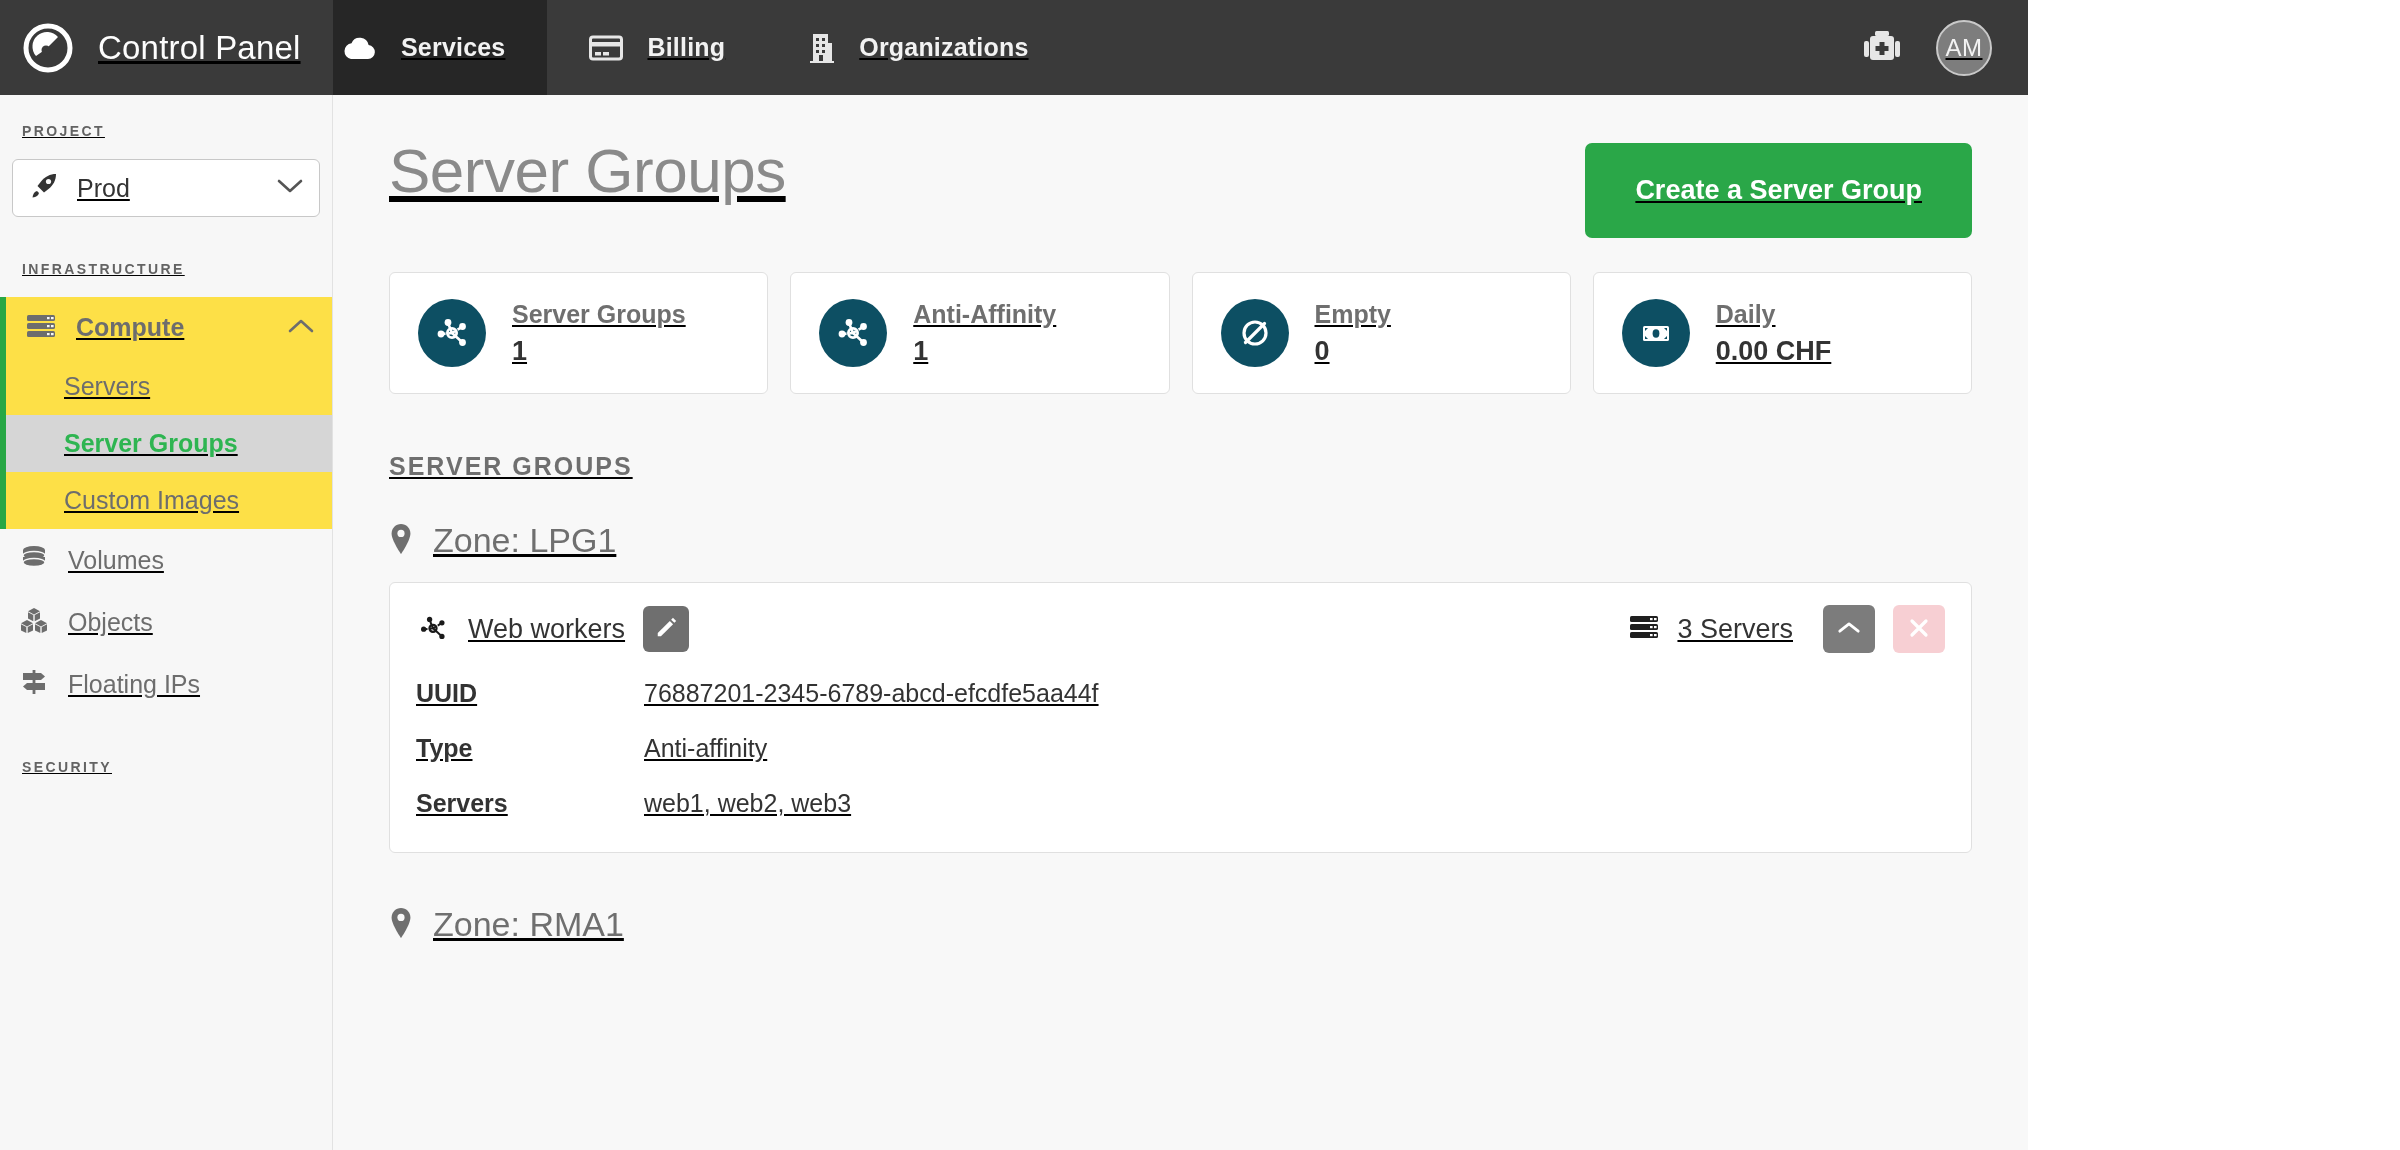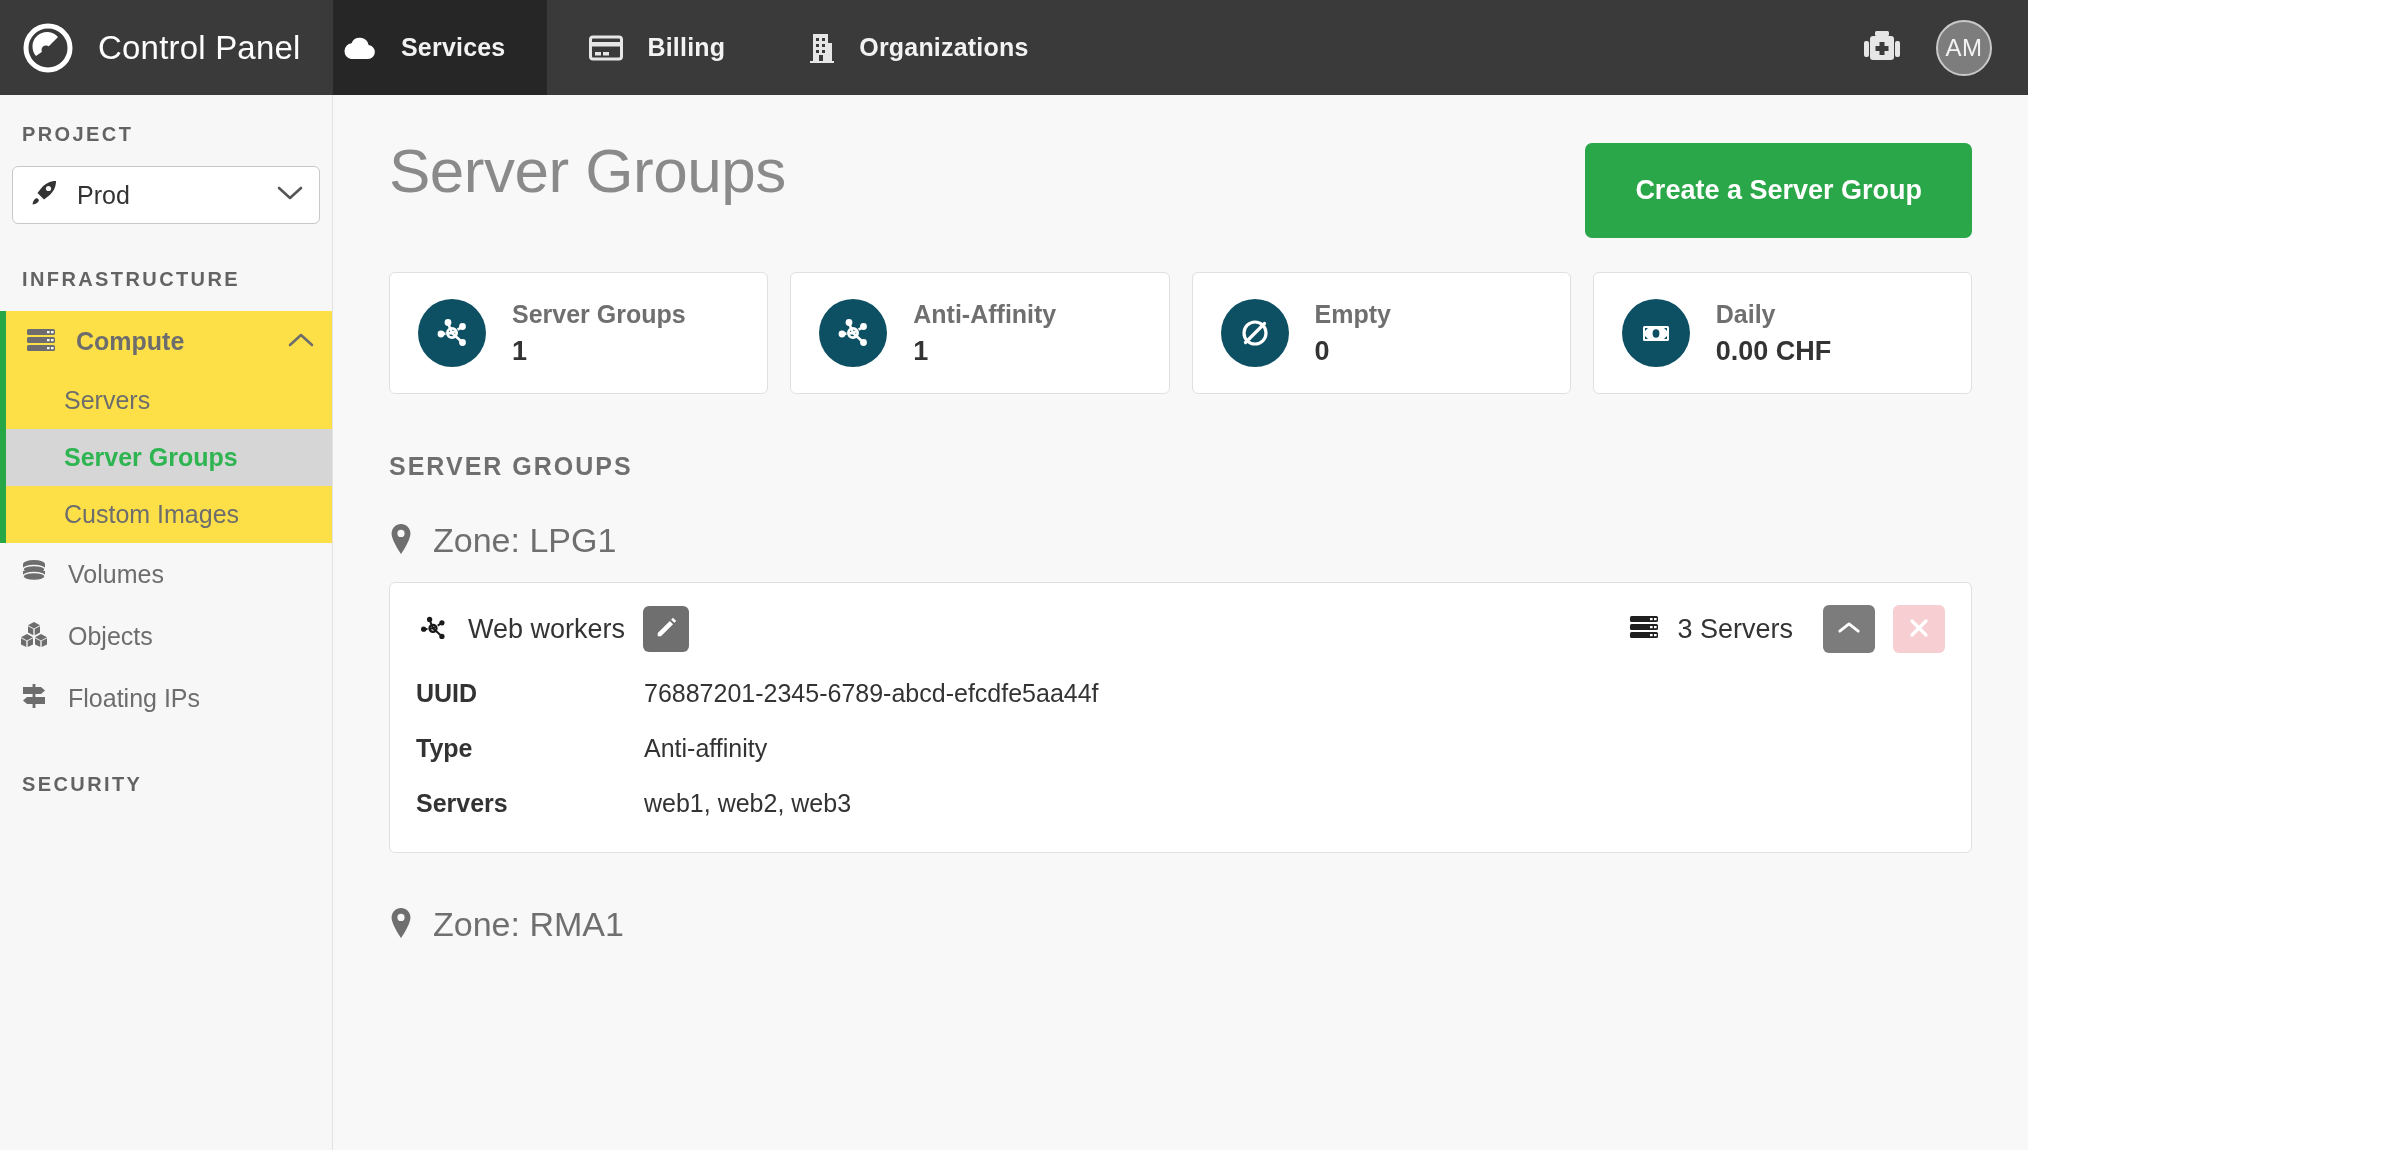--- a/index.html
+++ b/index.html
@@ -1,21 +1,21 @@
 <!DOCTYPE html>
 <html><head>
 <meta charset="utf-8">
 <style>
   * { box-sizing: border-box; margin: 0; padding: 0; }
   html, body {
     width: 2400px; height: 1150px;
     font-family: "Liberation Sans", sans-serif;
     background: #ffffff; overflow: hidden;
   }
-  #app { width: 2028px; height: 1150px; display: flex; flex-direction: column; }
+  #app { width: 2028px; height: 1150px; display: flex; flex-direction: column; text-decoration: underline; }
 
   
   .topbar { height: 95px; background: #3a3a3a; display: flex; align-items: stretch; flex: 0 0 95px; }
   .brand { width: 333px; display: flex; align-items: center; gap: 24px; padding-left: 22px; flex: 0 0 333px; }
   .brand-logo { width: 52px; height: 52px; flex: 0 0 52px; }
   .brand-title { color: #fdfdfd; font-size: 33px; font-weight: 400; letter-spacing: .2px; }
   .navtabs { display: flex; align-items: stretch; }
   .navtab { display: flex; align-items: center; gap: 24px; padding: 0 42px; cursor: pointer; }
   .navtab .lbl { color: #f2f2f2; font-size: 25px; font-weight: 700; letter-spacing: .2px; white-space: nowrap; }
   .navtab.active { background: #262626; padding-left: 8px; }
@@ -30,21 +30,21 @@
 
   
   .body { flex: 1; display: flex; min-height: 0; }
 
   
   .sidebar {
     width: 333px; flex: 0 0 333px; background: #f7f7f7;
     border-right: 1px solid #e2e2e2; padding-top: 28px; overflow: hidden;
   }
   .sec-label {
-    font-size: 20px; font-weight: 700; color: #636363;
+    font-size: 14px; font-weight: 700; color: #636363;
     letter-spacing: 2.4px; padding: 0 22px; margin-bottom: 20px;
   }
   .sec-label.tight { margin-top: 44px; }
   .proj-select {
     margin: 0 12px 0 12px; height: 58px; background: #ffffff;
     border: 1px solid #c8c8c8; border-radius: 6px;
     display: flex; align-items: center; padding: 0 16px; gap: 18px; cursor: pointer;
   }
   .proj-name { font-size: 25px; color: #333; flex: 1; }
   .navgroup { margin-top: 0; }

